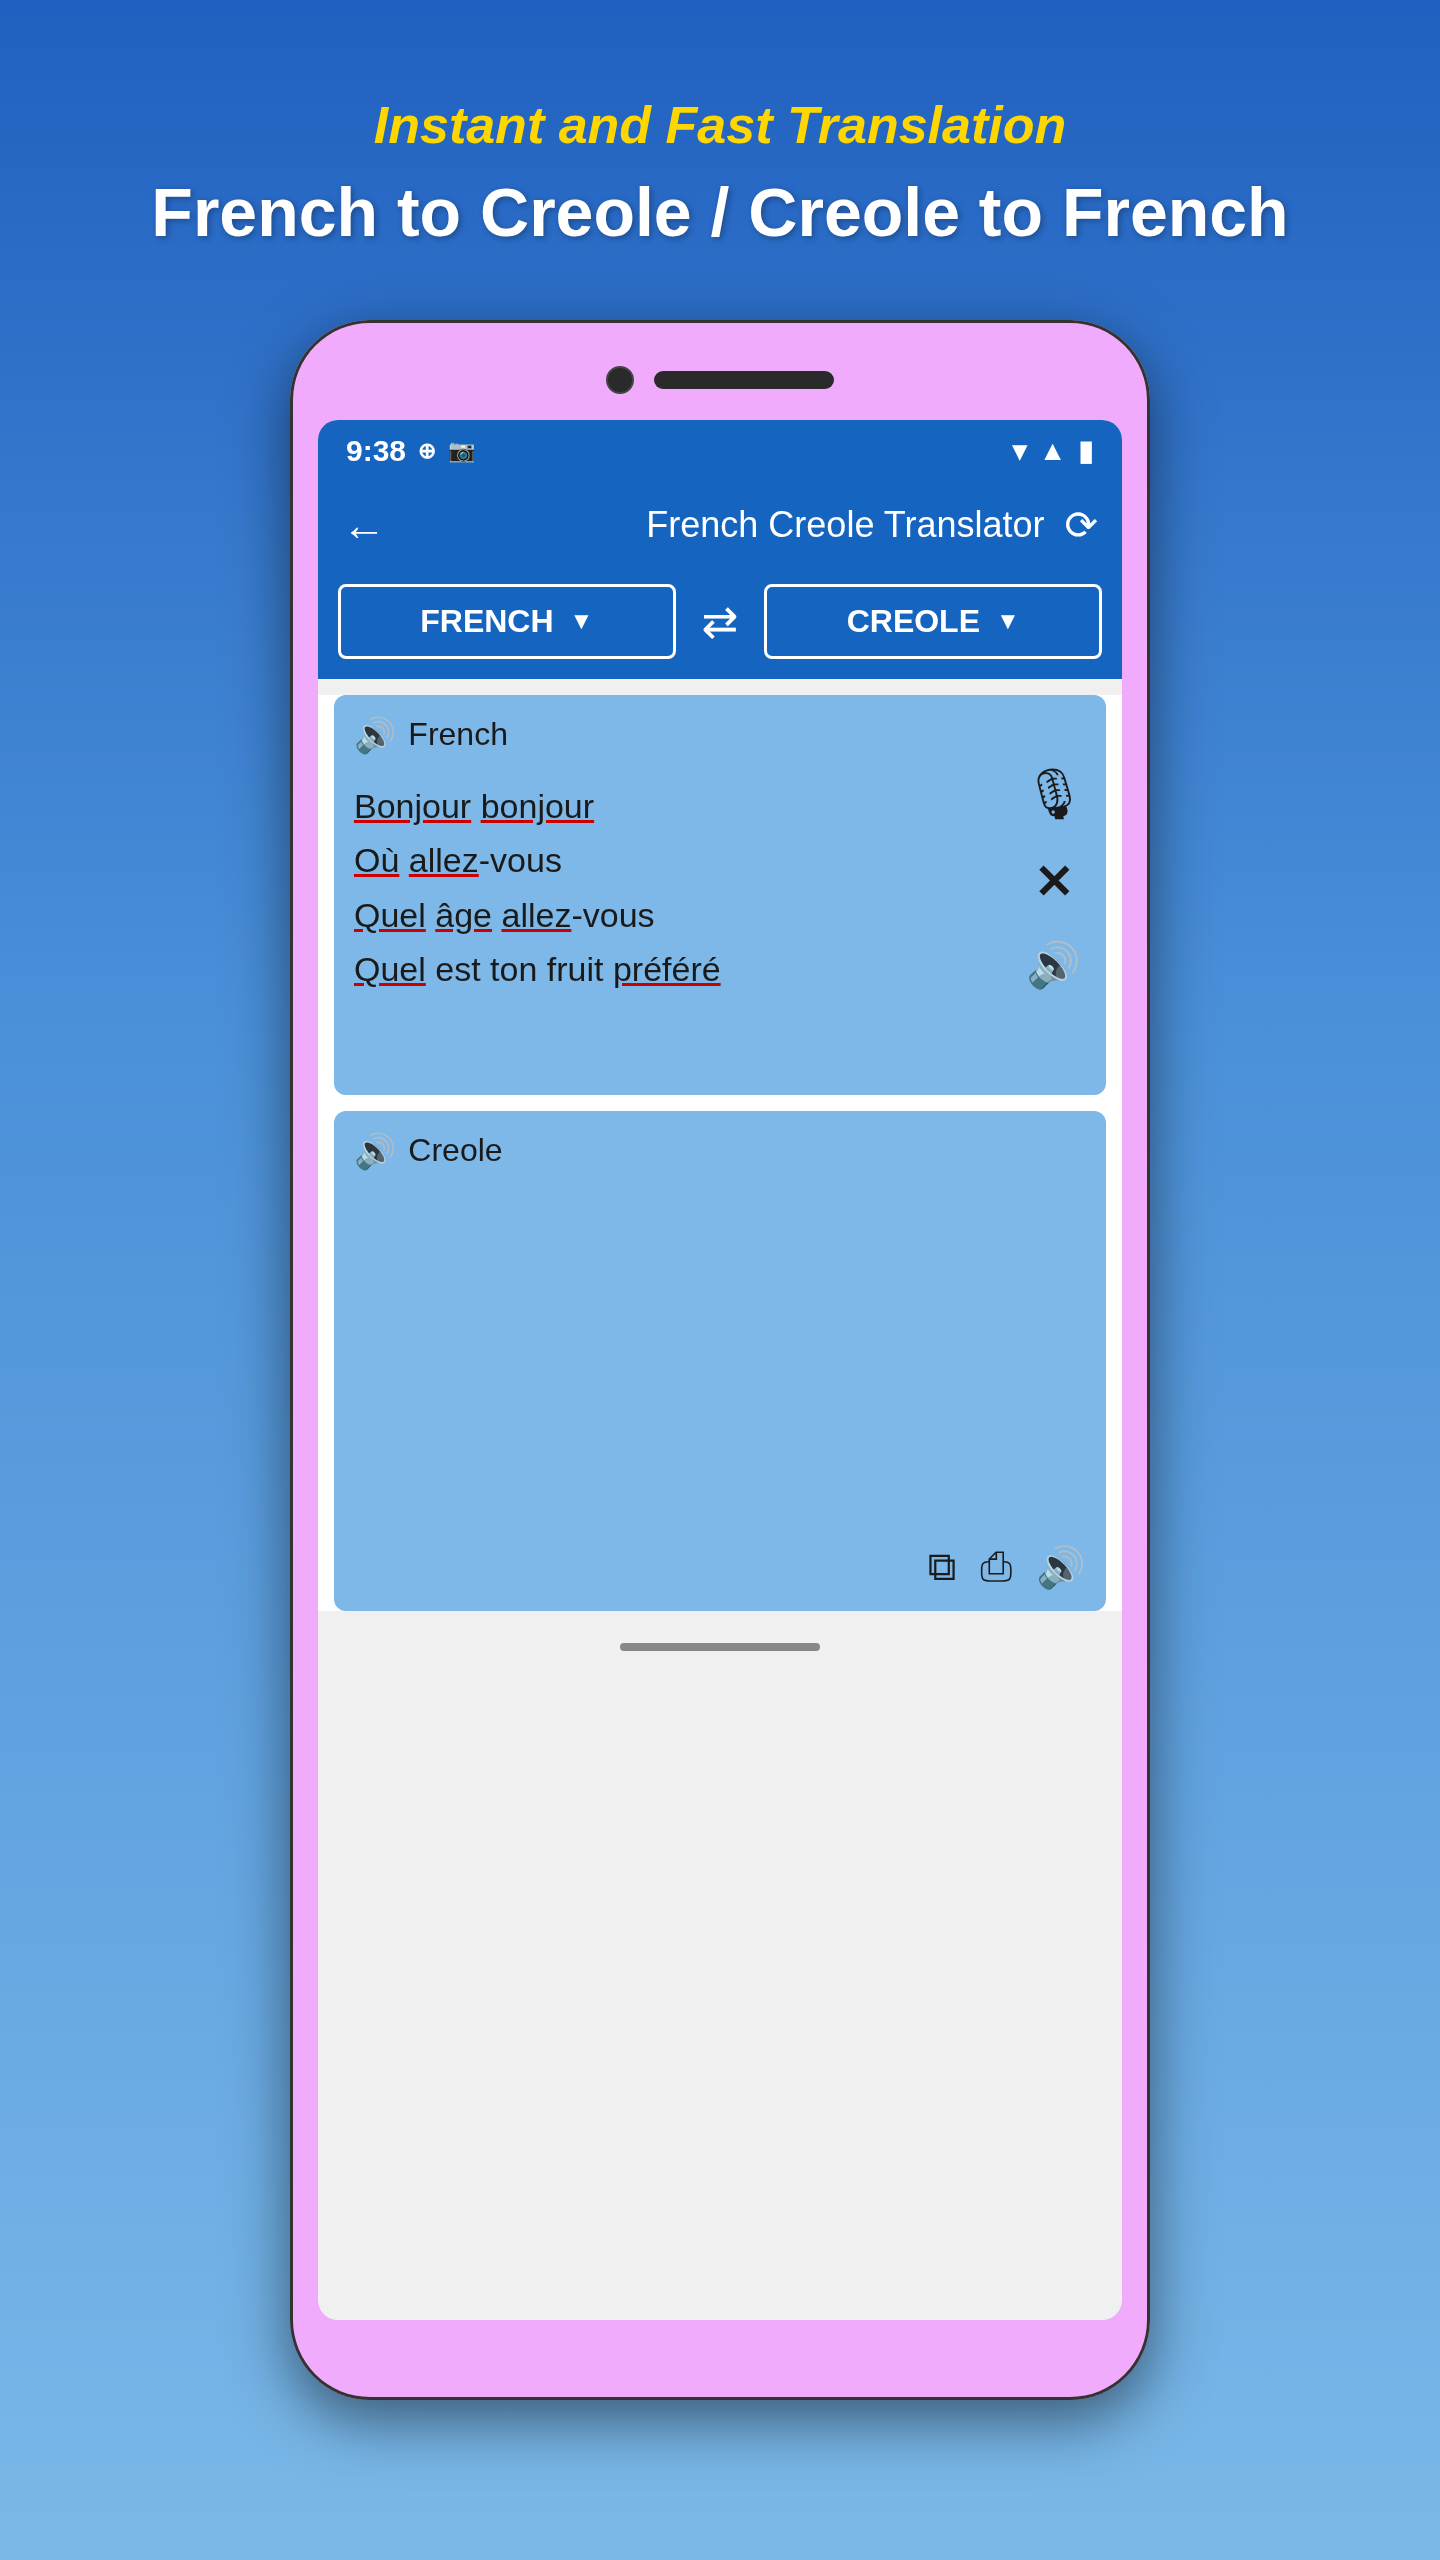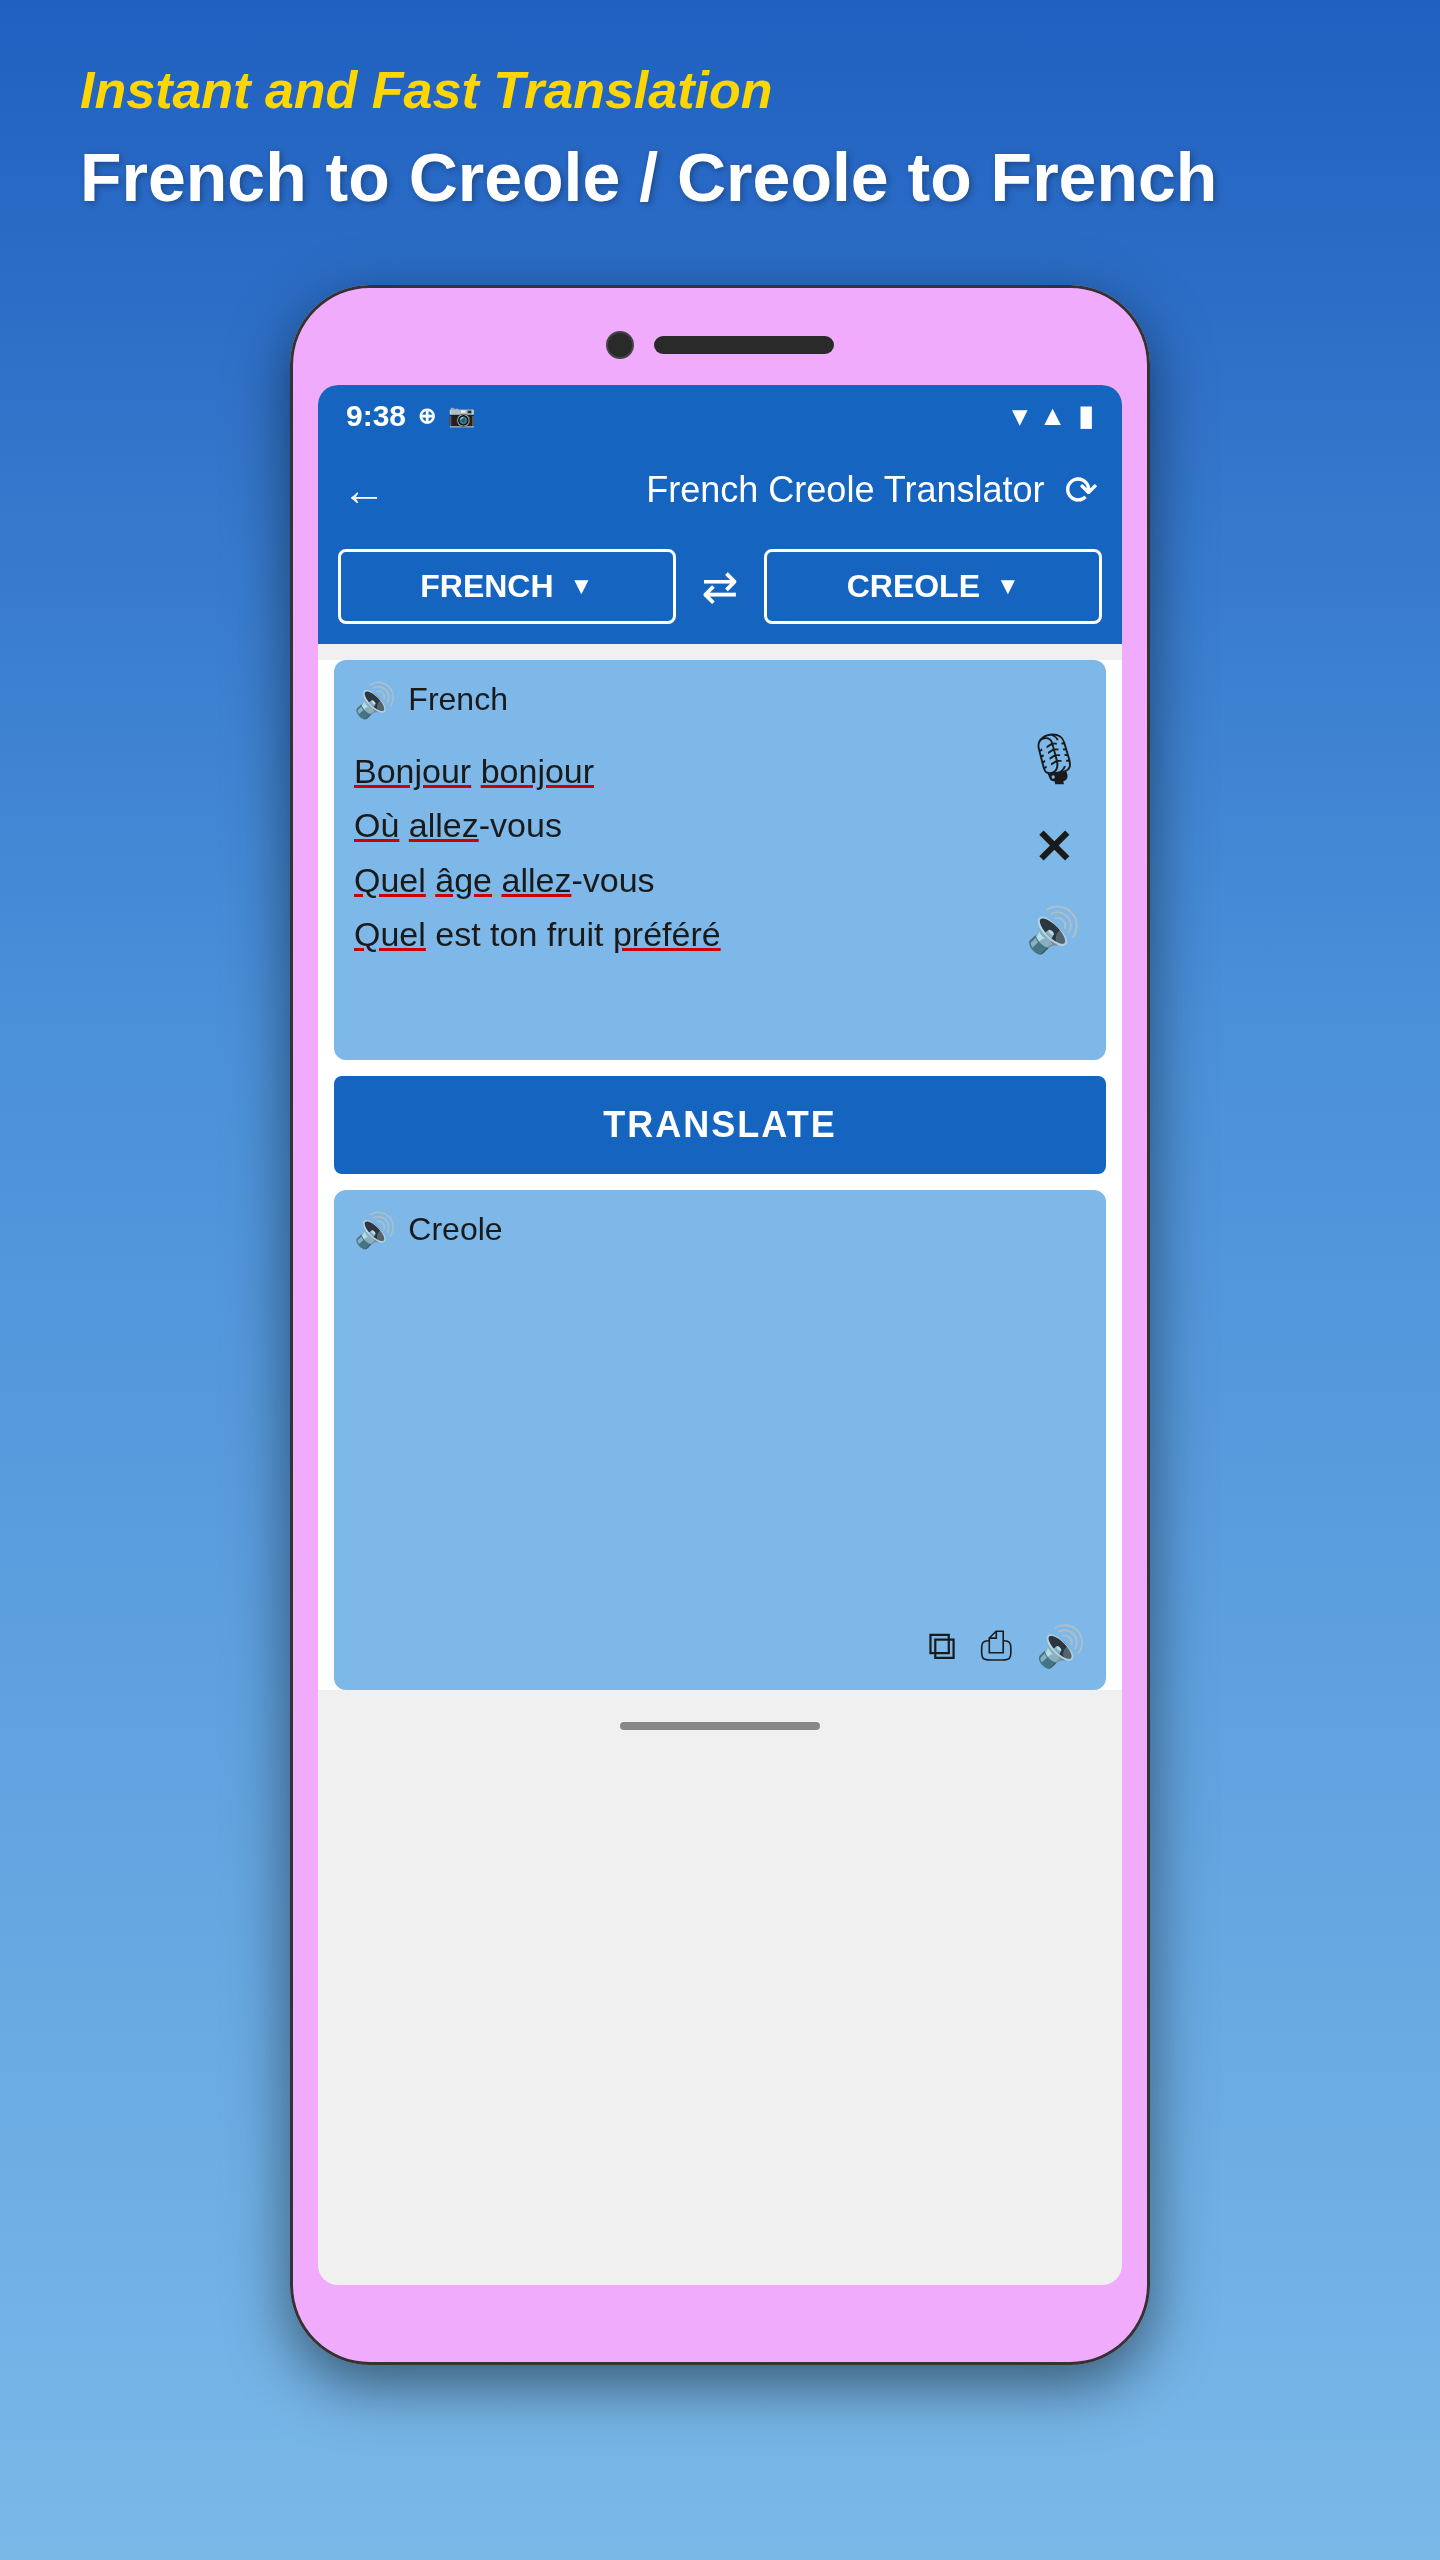--- a/index.html
+++ b/index.html
@@ -9,22 +9,22 @@
       height: 2560px;
       background: linear-gradient(180deg, #2060c0 0%, #4a90d9 40%, #7ab8e8 100%);
       font-family: 'Arial', sans-serif;
       display: flex;
       flex-direction: column;
       align-items: center;
       overflow: hidden;
     }
 
     .header-section {
-      text-align: left;
-      padding: 60px 80px 40px;
+      text-align: center;
+      padding: 95px 80px 40px;
       width: 100%;
     }
 
     .subtitle {
       font-size: 52px;
       font-weight: bold;
       color: #FFD700;
       margin-bottom: 20px;
       font-style: italic;
     }
@@ -370,21 +370,20 @@
             <span class="underline">Quel</span> <span class="underline">âge</span> <span class="underline">allez</span>-vous<br>
             <span class="underline">Quel</span> est ton fruit <span class="underline">préféré</span>
           </div>
           <div class="input-controls">
             <span class="mic-icon-btn">🎙</span>
             <span class="close-icon-btn">✕</span>
             <span class="sound-icon-btn">🔊</span>
           </div>
         </div>
 
-        <div class="translate-btn">TRANSLATE</div>
 
         <div class="output-section">
           <div class="section-lang-label">
             <span class="speaker-icon">🔊</span>
             <span class="lang-label-text">Creole</span>
           </div>
           <div class="output-controls">
             <span class="output-control-btn">⧉</span>
             <span class="output-control-btn">⎙</span>
             <span class="output-control-btn">🔊</span>

